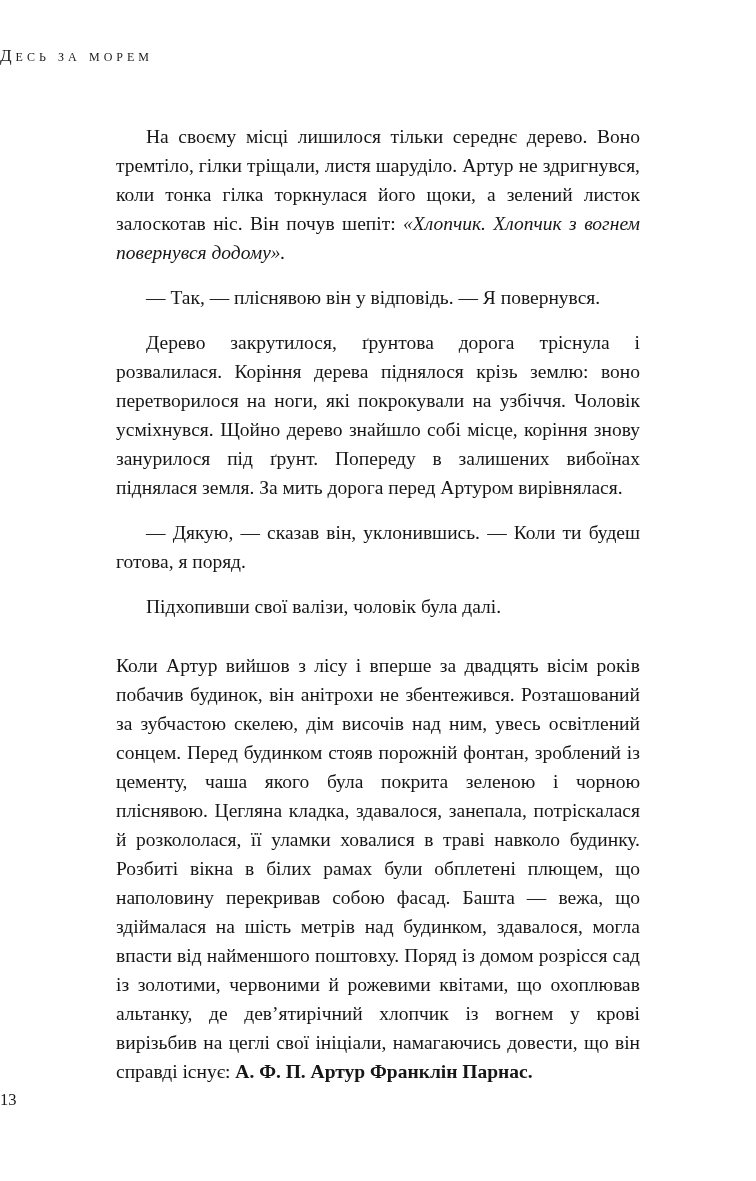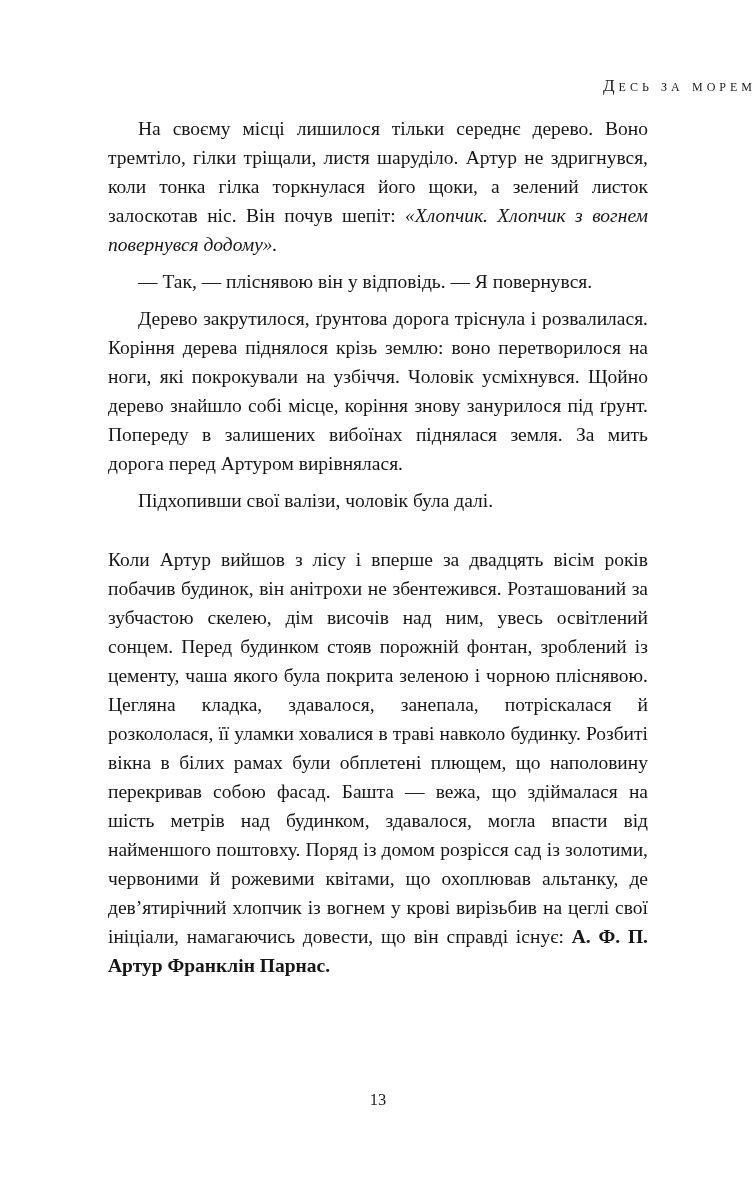--- a/index.html
+++ b/index.html
@@ -14,80 +14,80 @@
     background: #ffffff;
     color: #161616;
     font-family: "Liberation Serif", "DejaVu Serif", serif;
     overflow: hidden;
   }
   .running-head {
     position: absolute;
     top: 46px;
     left: 0;
     right: 0;
-    text-align: right;
+    text-align: left;
     font-size: 17px;
     letter-spacing: 4px;
     font-variant: small-caps;
     color: #1a1a1a;
-    margin-top: 30px;
   }
   .body-text {
     position: absolute;
     top: 106px;
     left: 100px;
     width: 556px;
     font-size: 19.5px;
     line-height: 29px;
     text-align: justify;
     hyphens: auto;
     -webkit-hyphens: auto;
   }
   .body-text p {
-    margin: 8px;
+    margin: 16px;
     padding: 0;
   }
   .body-text p.indent {
     text-indent: 30px;
   }
   .body-text p.section-start {
     margin-top: 30px;
     text-indent: 0;
   }
   .italic {
     font-style: italic;
   }
   .bold {
     font-weight: bold;
   }
   .page-number {
     position: absolute;
     top: 1090px;
     left: 0;
     right: 0;
-    text-align: center;
+    text-align: left;
     font-size: 16.5px;
     color: #1a1a1a;
   }
 </style>
 </head>
 <body>
 
 <div class="page">
 
   <div class="running-head">Десь за морем</div>
 
   <div class="body-text">
 
     <p class="indent"><span>На своєму місці лишилося тільки середнє дерево. Воно тремтіло, гілки тріщали, листя шаруділо. Артур не здригнувся, коли тонка гілка торкнулася його щоки, а зелений листок залоскотав ніс. Він почув шепіт: </span><span class="italic">«Хлопчик. Хлопчик з вогнем повернувся додому».</span></p>
 
     <p class="indent"><span>— Так, — пліснявою він у відповідь. — Я повернувся.</span></p>
 
     <p class="indent"><span>Дерево закрутилося, ґрунтова дорога тріснула і розвалилася. Коріння дерева піднялося крізь землю: воно перетворилося на ноги, які покрокували на узбіччя. Чоловік усміхнувся. Щойно дерево знайшло собі місце, коріння знову занурилося під ґрунт. Попереду в залишених вибоїнах піднялася земля. За мить дорога перед Артуром вирівнялася.</span></p>
 
+    <p class="indent"><span>— Дякую, — сказав він, уклонившись. — Коли ти будеш готова, я поряд.</span></p>
 
     <p class="indent"><span>Підхопивши свої валізи, чоловік була далі.</span></p>
 
     <p class="section-start"><span>Коли Артур вийшов з лісу і вперше за двадцять вісім років побачив будинок, він анітрохи не збентежився. Розташований за зубчастою скелею, дім височів над ним, увесь освітлений сонцем. Перед будинком стояв порожній фонтан, зроблений із цементу, чаша якого була покрита зеленою і чорною пліснявою. Цегляна кладка, здавалося, занепала, потріскалася й розкололася, її уламки ховалися в траві навколо будинку. Розбиті вікна в білих рамах були обплетені плющем, що наполовину перекривав собою фасад. Башта — вежа, що здіймалася на шість метрів над будинком, здавалося, могла впасти від найменшого поштовху. Поряд із домом розрісся сад із золотими, червоними й рожевими квітами, що охоплював альтанку, де дев’ятирічний хлопчик із вогнем у крові вирізьбив на цеглі свої ініціали, намагаючись довести, що він справді існує: </span><span class="bold">А. Ф. П. Артур Франклін Парнас.</span></p>
 
   </div>
 
   <div class="page-number">13</div>
 
 </div>

